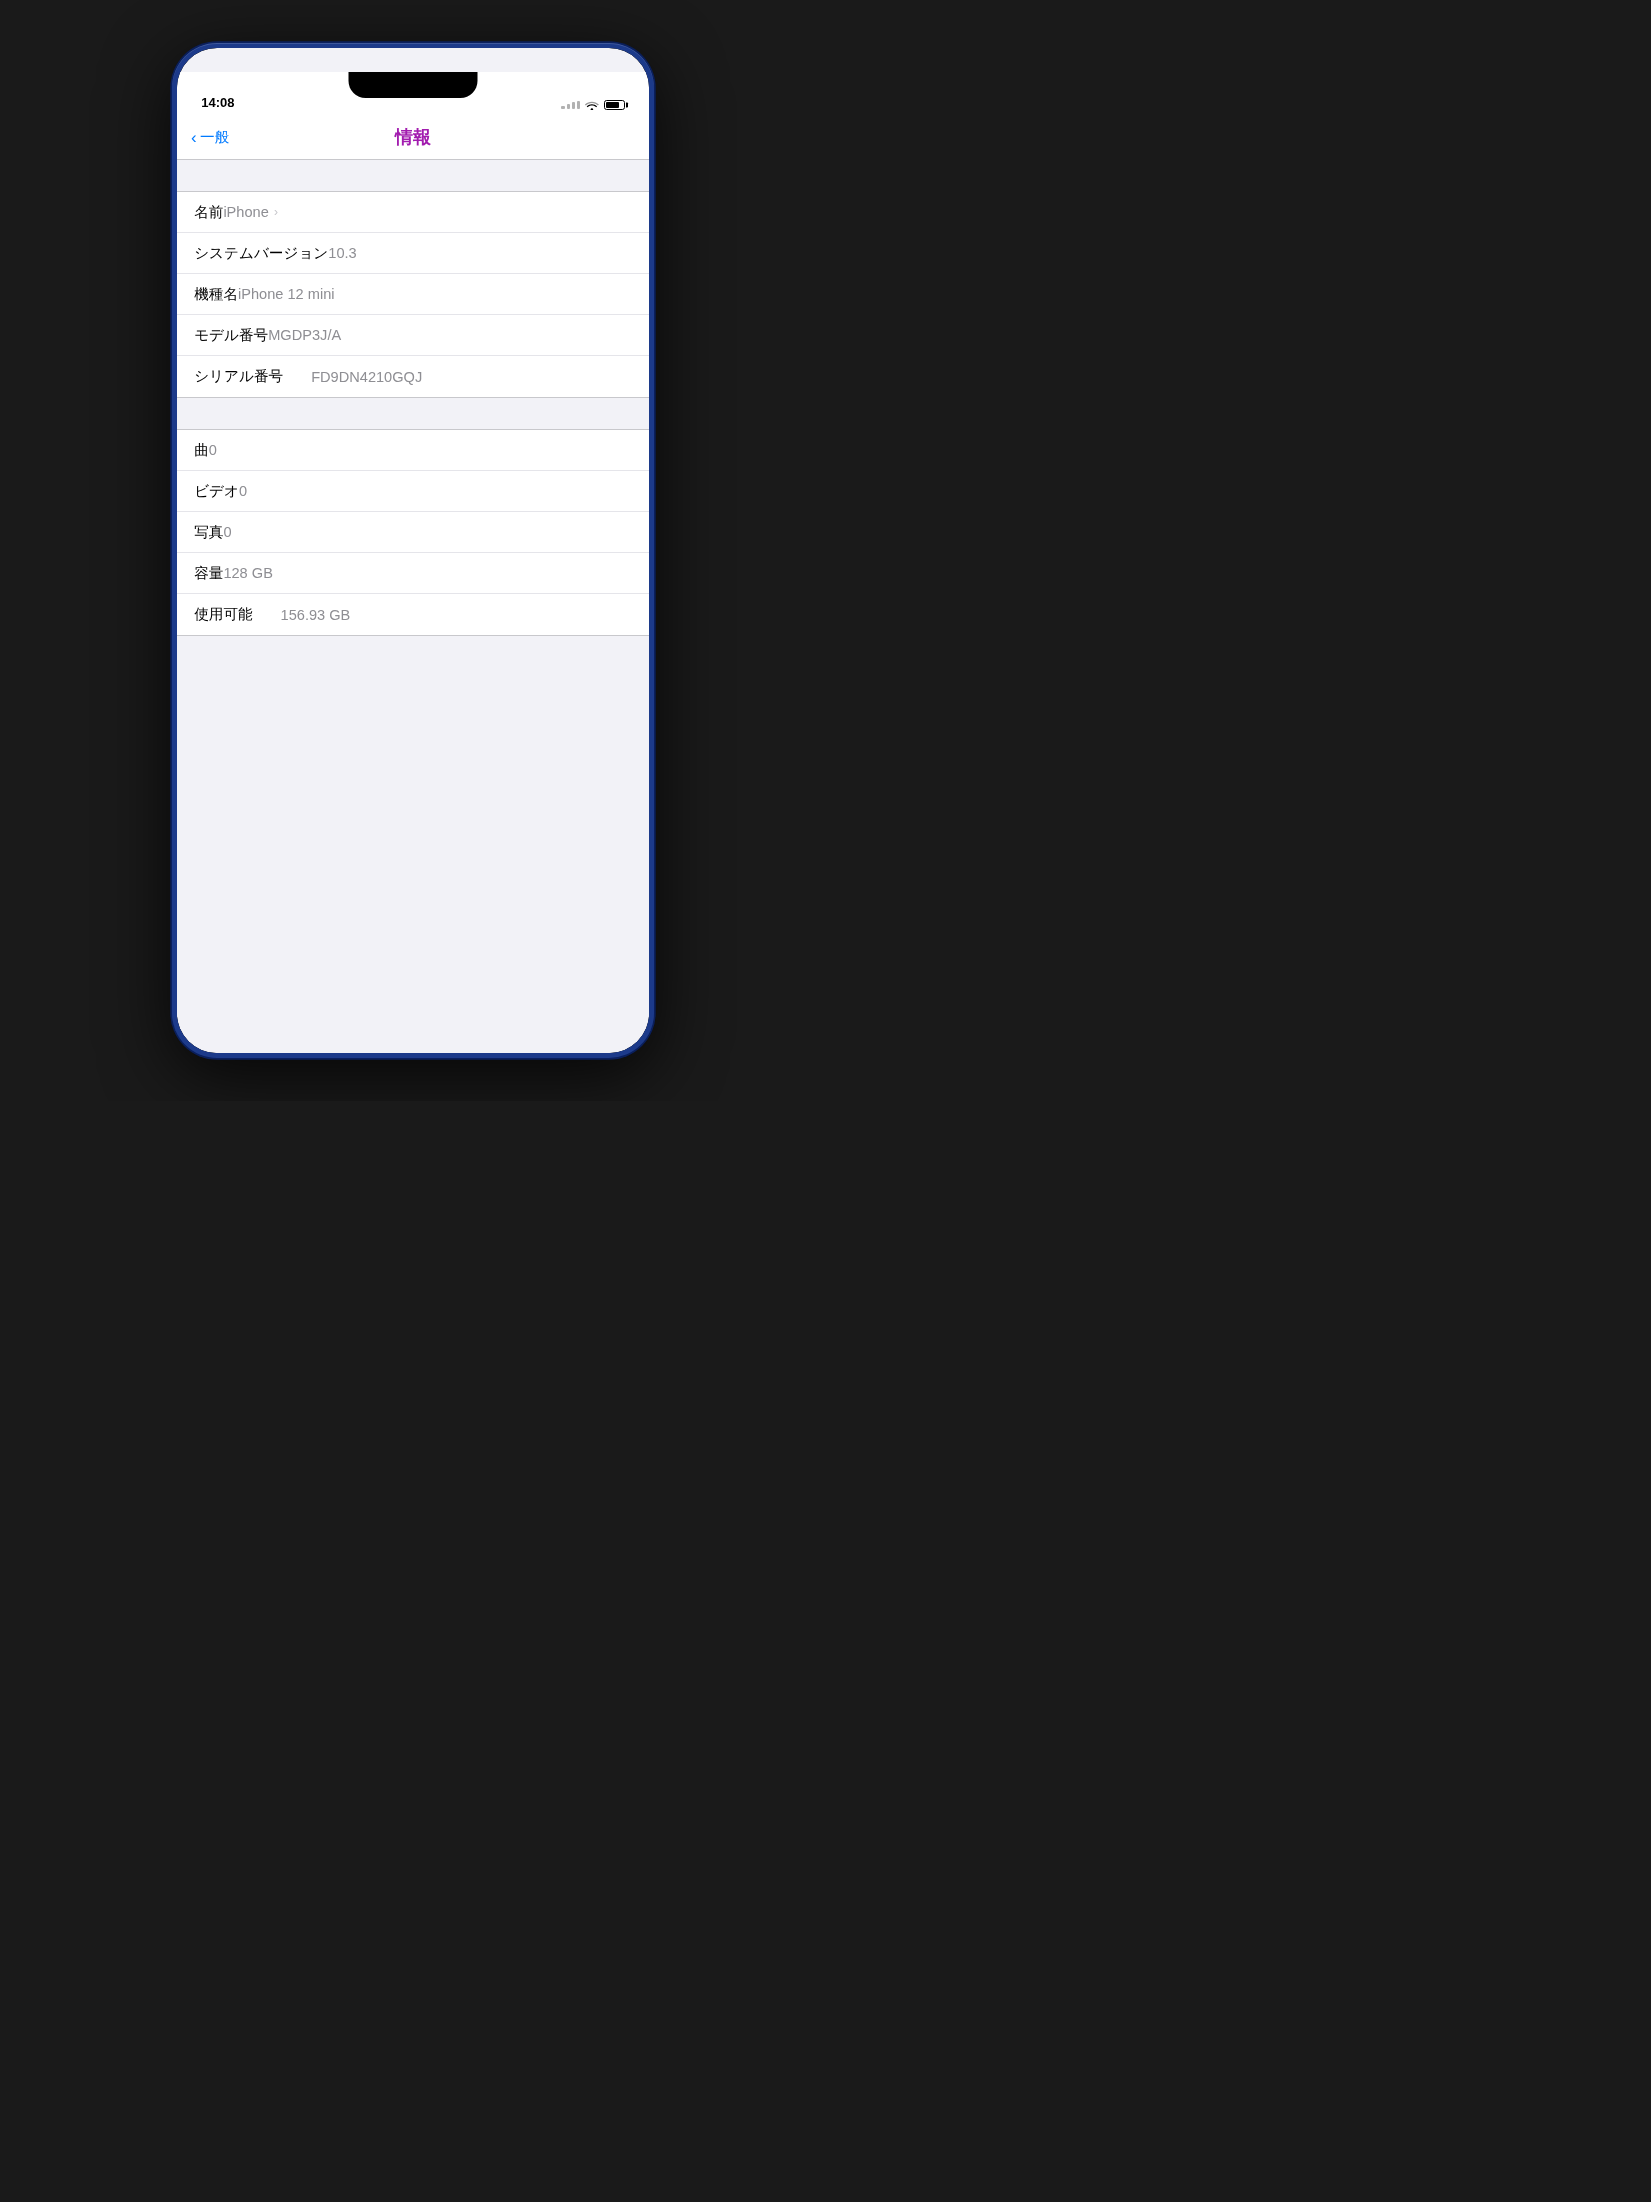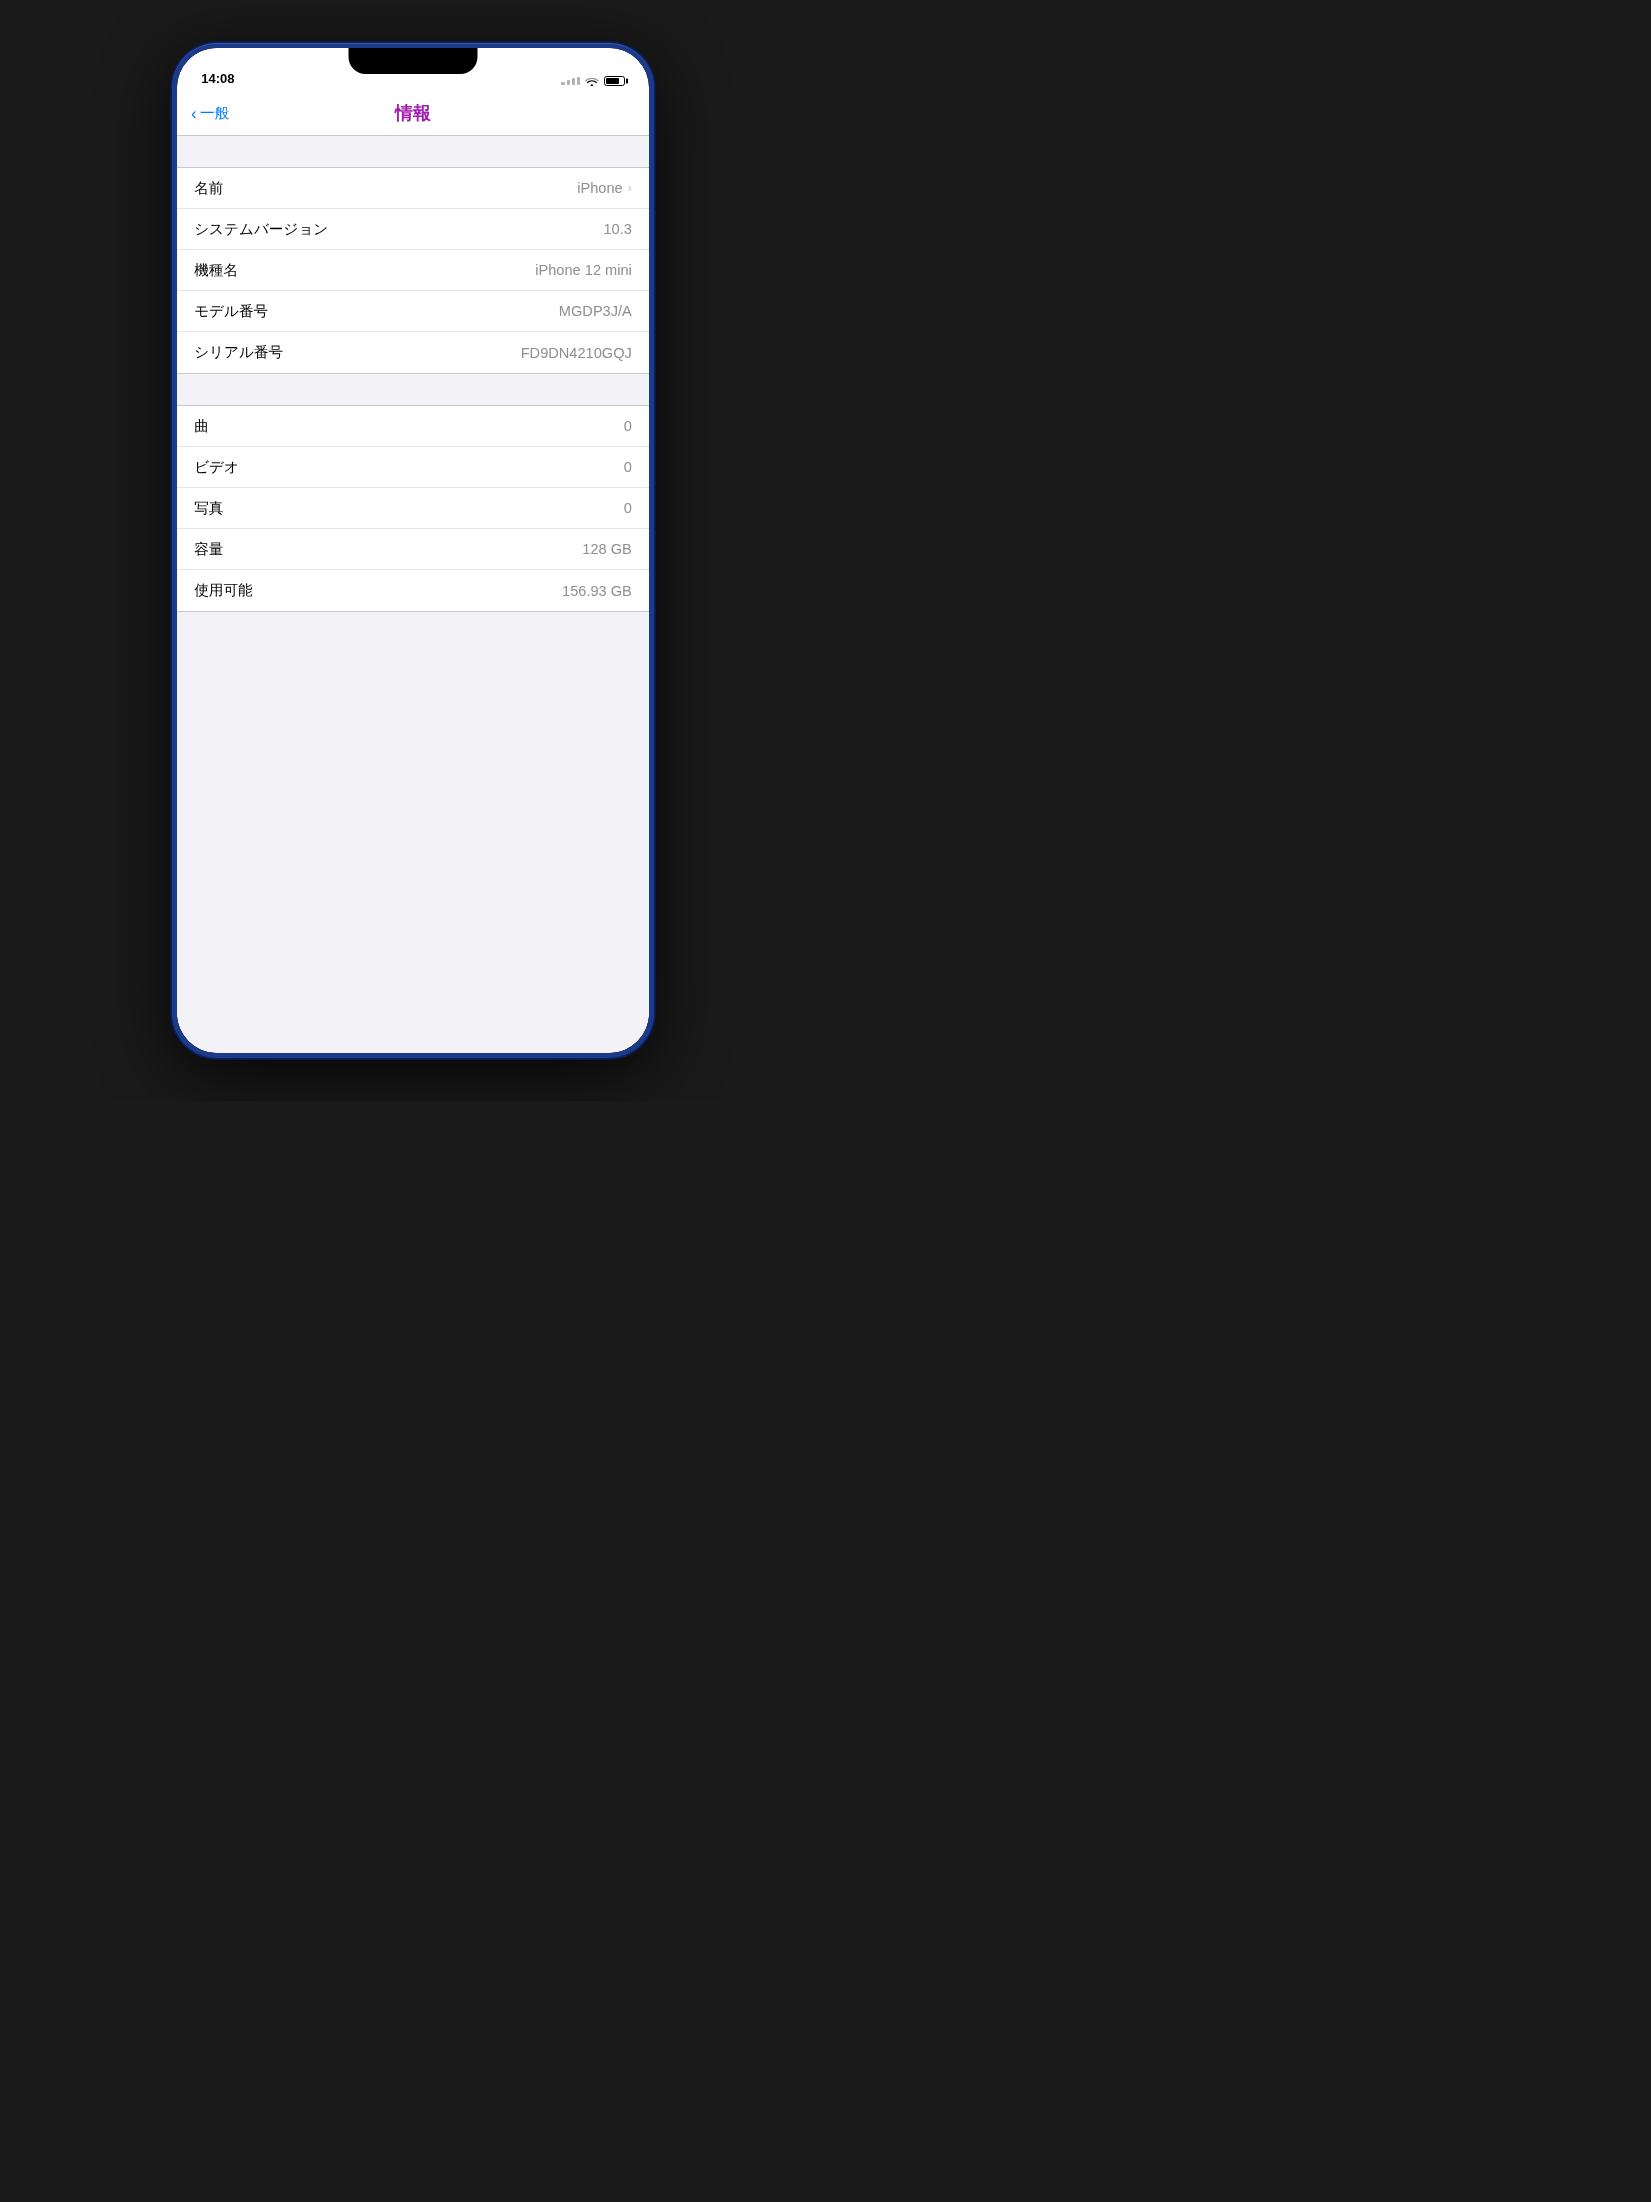--- a/index.html
+++ b/index.html
@@ -49,20 +49,21 @@
 
     
     .status-bar {
       height: 43px;
       background: #fff;
       display: flex;
       align-items: flex-end;
       padding: 0 24px 5.2px;
       position: relative;
       flex-shrink: 0;
+      margin-top: 24px;
     }
 
     .notch {
       position: absolute;
       top: 0;
       left: 50%;
       transform: translateX(-50%);
       width: 129px;
       height: 26px;
       background: #000;
@@ -179,21 +180,20 @@
 
     .settings-group {
       background: #fff;
       border-top: 0.9px solid #c8c8cc;
       border-bottom: 0.9px solid #c8c8cc;
     }
 
     .settings-row {
       display: flex;
       align-items: center;
-      justify-content: space-between;
       padding: 10.3px 17px;
       border-bottom: 0.9px solid #e5e5ea;
       background: #fff;
       min-height: 41px;
     }
 
     .settings-row:last-child {
       border-bottom: none;
       gap: 28px;
     }

